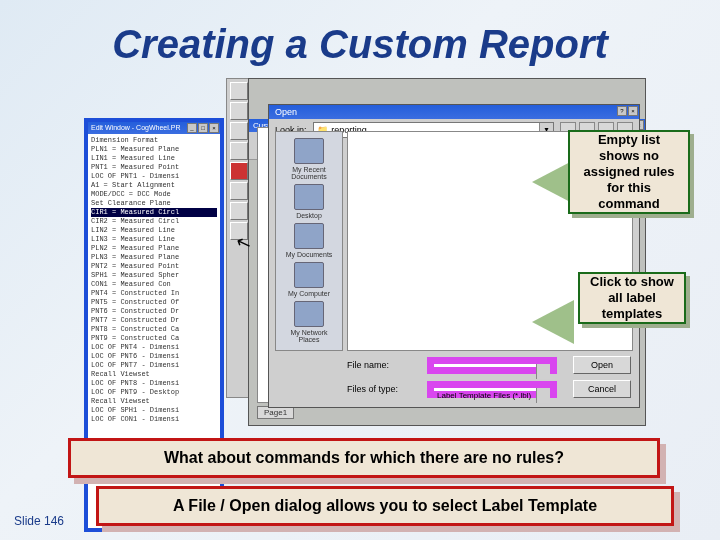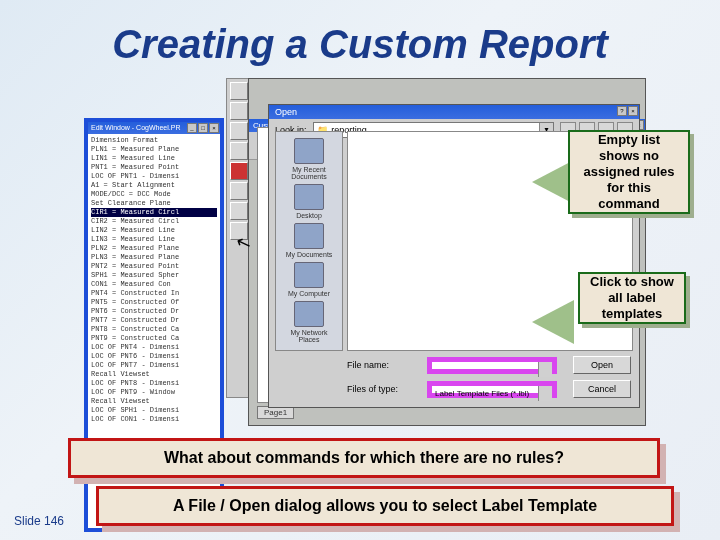--- a/index.html
+++ b/index.html
@@ -74,21 +74,21 @@
   .open-body { position:absolute; top:26px; bottom:56px; left:6px; right:6px; display:flex; }
   .places { width:68px; background:#d3d7e0; border:1px solid #888; display:flex; flex-direction:column; align-items:center; padding-top:6px; gap:4px;}
   .place { width:56px; text-align:center; font-size:7px; color:#333; }
   .place .picon { width:30px; height:26px; margin:0 auto 2px; background:#8fa4c8; border:1px solid #667; border-radius:2px; }
   .filepane { flex:1; background:#fff; border:1px solid #888; margin-left:4px; }
   .open-bottom {
     position:absolute; left:78px; right:8px; bottom:8px; height:44px;
     display:grid; grid-template-columns: 64px 1fr 58px; grid-template-rows: 1fr 1fr;
     gap:4px 16px; font-size:9px; align-items:center;
   }
-  .txtfield { height:17px; background:#fff; border:5px solid #d946ef; position:relative;}
+  .txtfield { height:17px; background:#fff; border:7px solid #d946ef; position:relative;}
   .txtfield .dd { position:absolute; right:0; top:0; width:14px; height:15px; background:#d0d0d0; border-left:1px solid #888; }
   .dbtn { height:18px; background:#d8d8d8; border:1px solid #fff; border-right-color:#666; border-bottom-color:#666; font-size:9px; text-align:center; line-height:16px;}
   
   .callout {
     position:absolute; background:#efe6d6; border:2px solid #1a6b1a;
     box-shadow: 4px 4px 0 #9eae8e;
     padding:0 8px; font-size:13px; font-weight:bold; color:#000;
     text-align:center; line-height:16px;
   }
   .arrow-left {
@@ -154,21 +154,21 @@
         <div>PNT5 = Constructed Of</div>
         <div>PNT6 = Constructed Dr</div>
         <div>PNT7 = Constructed Dr</div>
         <div>PNT8 = Constructed Ca</div>
         <div>PNT9 = Constructed Ca</div>
         <div>LOC OF PNT4 - Dimensi</div>
         <div>LOC OF PNT6 - Dimensi</div>
         <div>LOC OF PNT7 - Dimensi</div>
         <div>Recall Viewset</div>
         <div>LOC OF PNT8 - Dimensi</div>
-        <div>LOC OF PNT9 - Window</div>
+        <div>LOC OF PNT9 - Desktop</div>
         <div>Recall Viewset</div>
         <div>LOC OF SPH1 - Dimensi</div>
         <div>LOC OF CON1 - Dimensi</div>
       </div>
   </div>
 
   <div class="toolbox">
     <div class="row">
         <div class="tbtn"></div>
         <div class="tbtn"></div>

